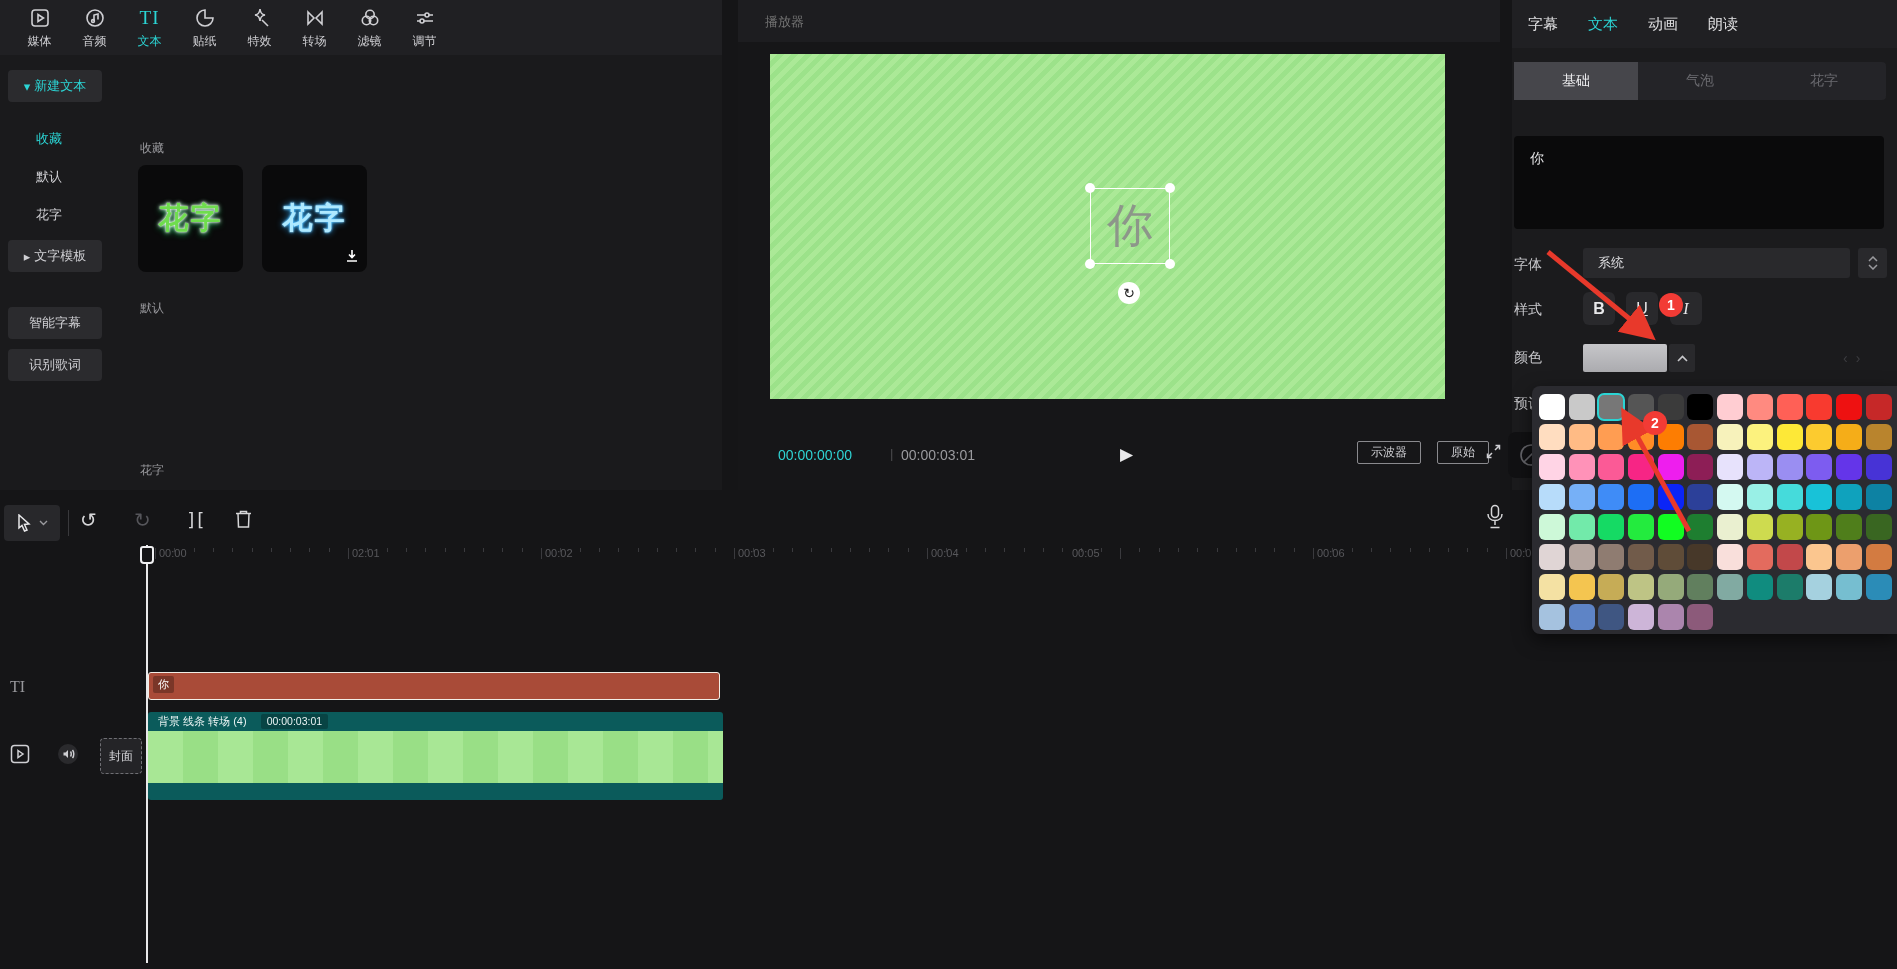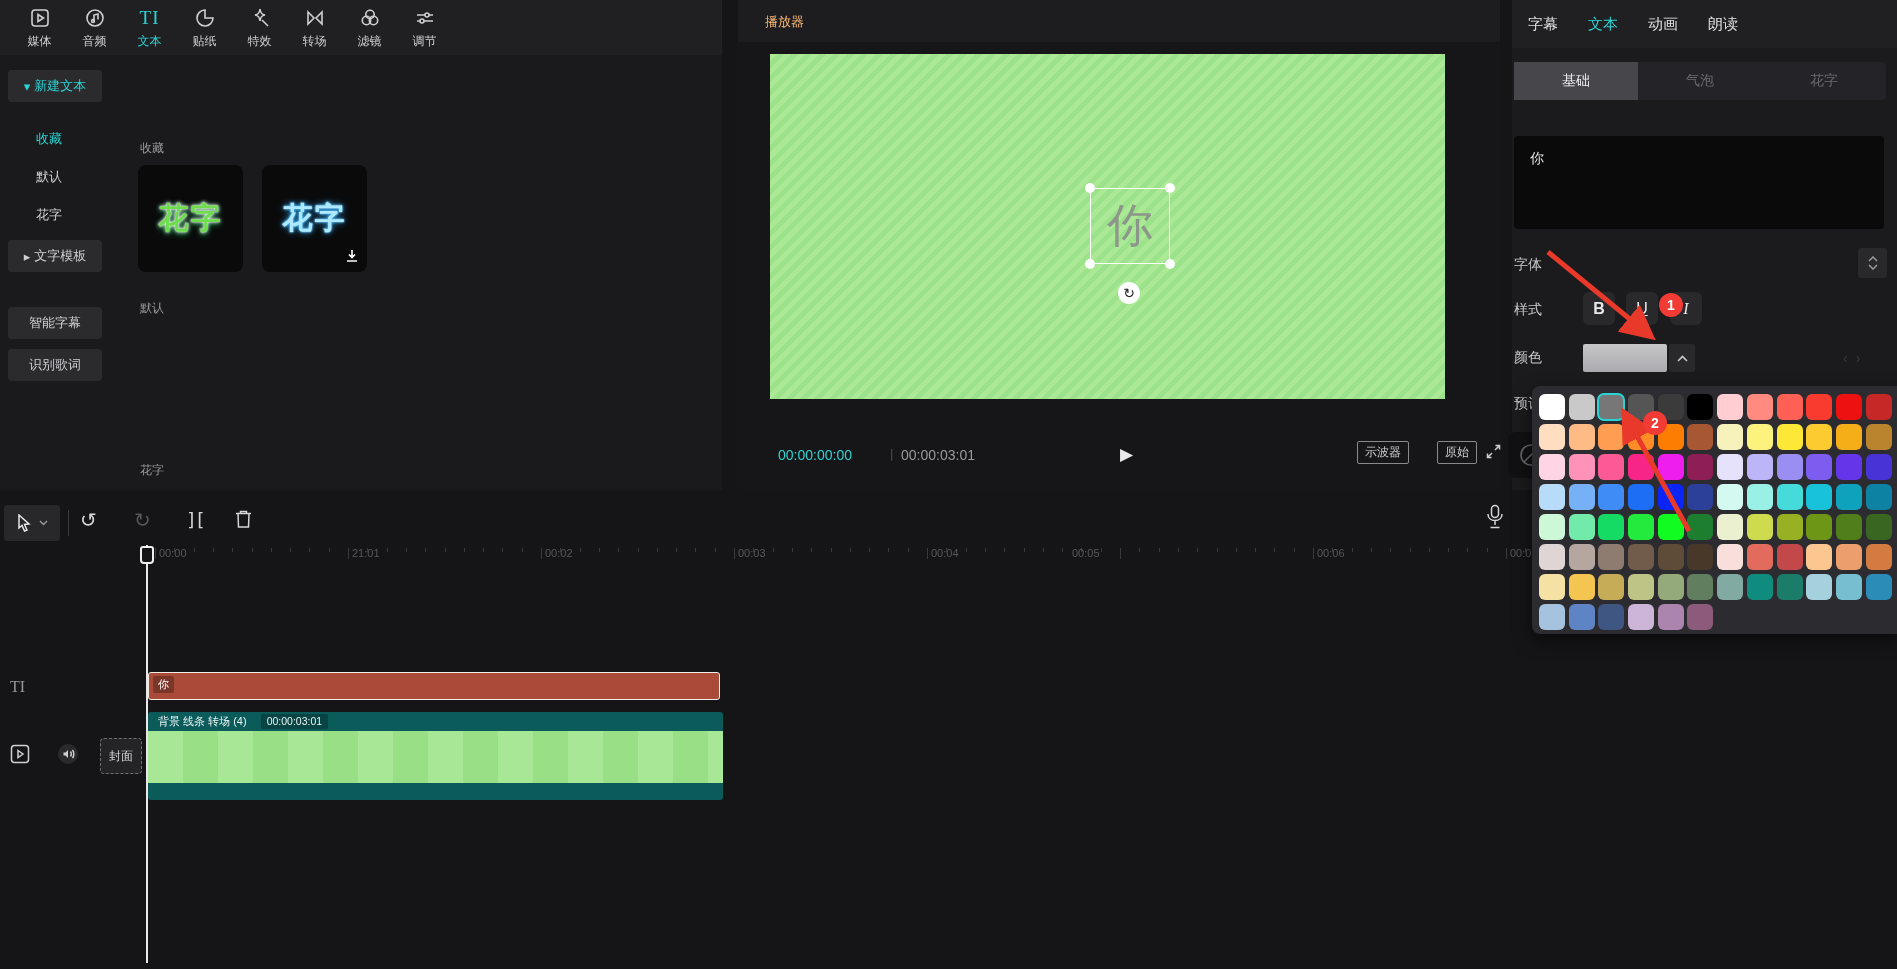--- a/index.html
+++ b/index.html
@@ -24,33 +24,33 @@
   .search-bar{position:absolute;left:140px;top:70px;width:485px;height:32px;background:#0e0e10;border-radius:16px;display:flex;align-items:center;padding:0 14px;box-sizing:border-box;gap:8px;color:#6f6f74;}
   .sec-head{position:absolute;font-size:12px;color:#9a9a9e;}
   .thumb{position:absolute;width:105px;height:107px;background:#0a0a0b;border-radius:8px;display:flex;align-items:center;justify-content:center;cursor:pointer;}
   .art{font-size:30px;font-weight:bold;letter-spacing:2px;}
   .art.green{color:#6fdc4e;text-shadow:0 0 2px #fff,0 0 4px #fff,0 2px 6px #0a4;}
   .art.blue{color:#aee9ff;text-shadow:0 0 3px #38b6ff,0 0 7px #2fa8f8,0 0 2px #fff;}
   .dl-icon{position:absolute;}
   
   .player-panel{position:absolute;left:738px;top:0;width:762px;height:490px;background:#161618;}
   .player-head{position:absolute;left:0;top:0;width:762px;height:42px;background:#1d1d20;}
-  .player-title{position:absolute;left:27px;top:13px;font-size:13px;color:#fdba74;}
+  .player-title{position:absolute;left:27px;top:13px;font-size:13px;color:#737373;}
   .preview{position:absolute;left:32px;top:54px;width:675px;height:345px;
     background:repeating-linear-gradient(135deg,#abe997 0 5px,#9ce28a 5px 10px);}
   .sel-box{position:absolute;left:320px;top:134px;width:78px;height:74px;border:1.5px solid #fff;display:flex;align-items:center;justify-content:center;}
   .sel-text{font-size:46px;color:#8d968a;}
   .handle{position:absolute;width:10px;height:10px;border-radius:50%;background:#fff;}
   .rot-handle{position:absolute;left:348px;top:228px;width:22px;height:22px;border-radius:50%;background:#fff;color:#222;display:flex;align-items:center;justify-content:center;font-size:14px;cursor:pointer;}
   .pc-bar{position:absolute;left:0;top:438px;width:762px;height:34px;}
   .tc-cur{position:absolute;left:40px;top:9px;color:#2fd3d3;font-size:14px;}
   .tc-sep{position:absolute;left:152px;top:8px;color:#4a4a4e;}
   .tc-tot{position:absolute;left:163px;top:9px;color:#9a9a9e;font-size:14px;}
   .play-btn{position:absolute;left:382px;top:6px;width:22px;height:22px;color:#e8e8ea;font-size:17px;cursor:pointer;}
-  .mini-btn{position:absolute;top:3px;height:23px;border:1px solid #8a8a8e;border-radius:2px;color:#d0d0d4;font-size:12px;display:flex;align-items:center;justify-content:center;padding:0 7px;cursor:pointer;box-sizing:border-box;}
+  .mini-btn{position:absolute;top:3px;height:23px;border:1px solid #8a8a8e;border-radius:2px;color:#d0d0d4;font-size:12px;display:flex;align-items:center;justify-content:center;padding:0 13px;cursor:pointer;box-sizing:border-box;}
   
   .inspector{position:absolute;left:1512px;top:0;width:385px;height:490px;background:#1b1b1d;}
   .insp-tabs{position:absolute;left:0;top:0;width:385px;height:48px;background:#202023;display:flex;align-items:center;gap:30px;padding-left:16px;box-sizing:border-box;}
   .insp-tab{font-size:15px;color:#e0e0e2;cursor:pointer;}
   .insp-tab.active{color:#2bd4d4;}
   .seg{position:absolute;left:2px;top:62px;width:372px;height:38px;background:#242428;border-radius:4px;display:flex;}
   .seg-item{flex:1;display:flex;align-items:center;justify-content:center;font-size:14px;color:#6a6a6f;cursor:pointer;border-radius:0;}
   .seg-item.active{background:#46464b;color:#f0f0f2;}
   .txt-area{position:absolute;left:2px;top:136px;width:370px;height:93px;background:#0a0a0b;border-radius:4px;padding:14px 16px;box-sizing:border-box;font-size:14px;color:#e5e5e7;}
   .prop-label{position:absolute;left:2px;font-size:14px;color:#c8c8cc;}
@@ -246,20 +246,21 @@
 
     <div class="seg">
       <div class="seg-item active">基础</div>
       <div class="seg-item">气泡</div>
       <div class="seg-item">花字</div>
     </div>
 
     <div class="txt-area">你</div>
 
     <span class="prop-label" style="top:256px;">字体</span>
+    <div class="dd">系统</div>
     <div class="stepper">
       <svg width="10" height="6" viewBox="0 0 10 6" fill="none" stroke="#9a9a9e" stroke-width="1.5">
           <path d="M1 5 L5 1 L9 5"></path>
         </svg>
       <svg width="10" height="6" viewBox="0 0 10 6" fill="none" stroke="#9a9a9e" stroke-width="1.5">
           <path d="M1 1 L5 5 L9 1"></path>
         </svg>
     </div>
 
     <span class="prop-label" style="top:301px;">样式</span>
@@ -423,21 +424,21 @@
         <div class="tick" style="left: 174.3px; height: 4px;"></div>
         <div class="tick" style="left: 193.6px; height: 4px;"></div>
         <div class="tick" style="left: 212.9px; height: 4px;"></div>
         <div class="tick" style="left: 232.2px; height: 4px;"></div>
         <div class="tick" style="left: 251.5px; height: 4px;"></div>
         <div class="tick" style="left: 270.8px; height: 4px;"></div>
         <div class="tick" style="left: 290.1px; height: 4px;"></div>
         <div class="tick" style="left: 309.4px; height: 4px;"></div>
         <div class="tick" style="left: 328.7px; height: 4px;"></div>
         <div class="tick" style="left: 348px; height: 11px;"></div>
-        <span class="ruler-label" style="left: 352px;">21:01</span>
+        <span class="ruler-label" style="left: 352px;">02:01</span>
         <div class="tick" style="left: 367.3px; height: 4px;"></div>
         <div class="tick" style="left: 386.6px; height: 4px;"></div>
         <div class="tick" style="left: 405.9px; height: 4px;"></div>
         <div class="tick" style="left: 425.2px; height: 4px;"></div>
         <div class="tick" style="left: 444.5px; height: 4px;"></div>
         <div class="tick" style="left: 463.8px; height: 4px;"></div>
         <div class="tick" style="left: 483.1px; height: 4px;"></div>
         <div class="tick" style="left: 502.4px; height: 4px;"></div>
         <div class="tick" style="left: 521.7px; height: 4px;"></div>
         <div class="tick" style="left: 541px; height: 11px;"></div>

